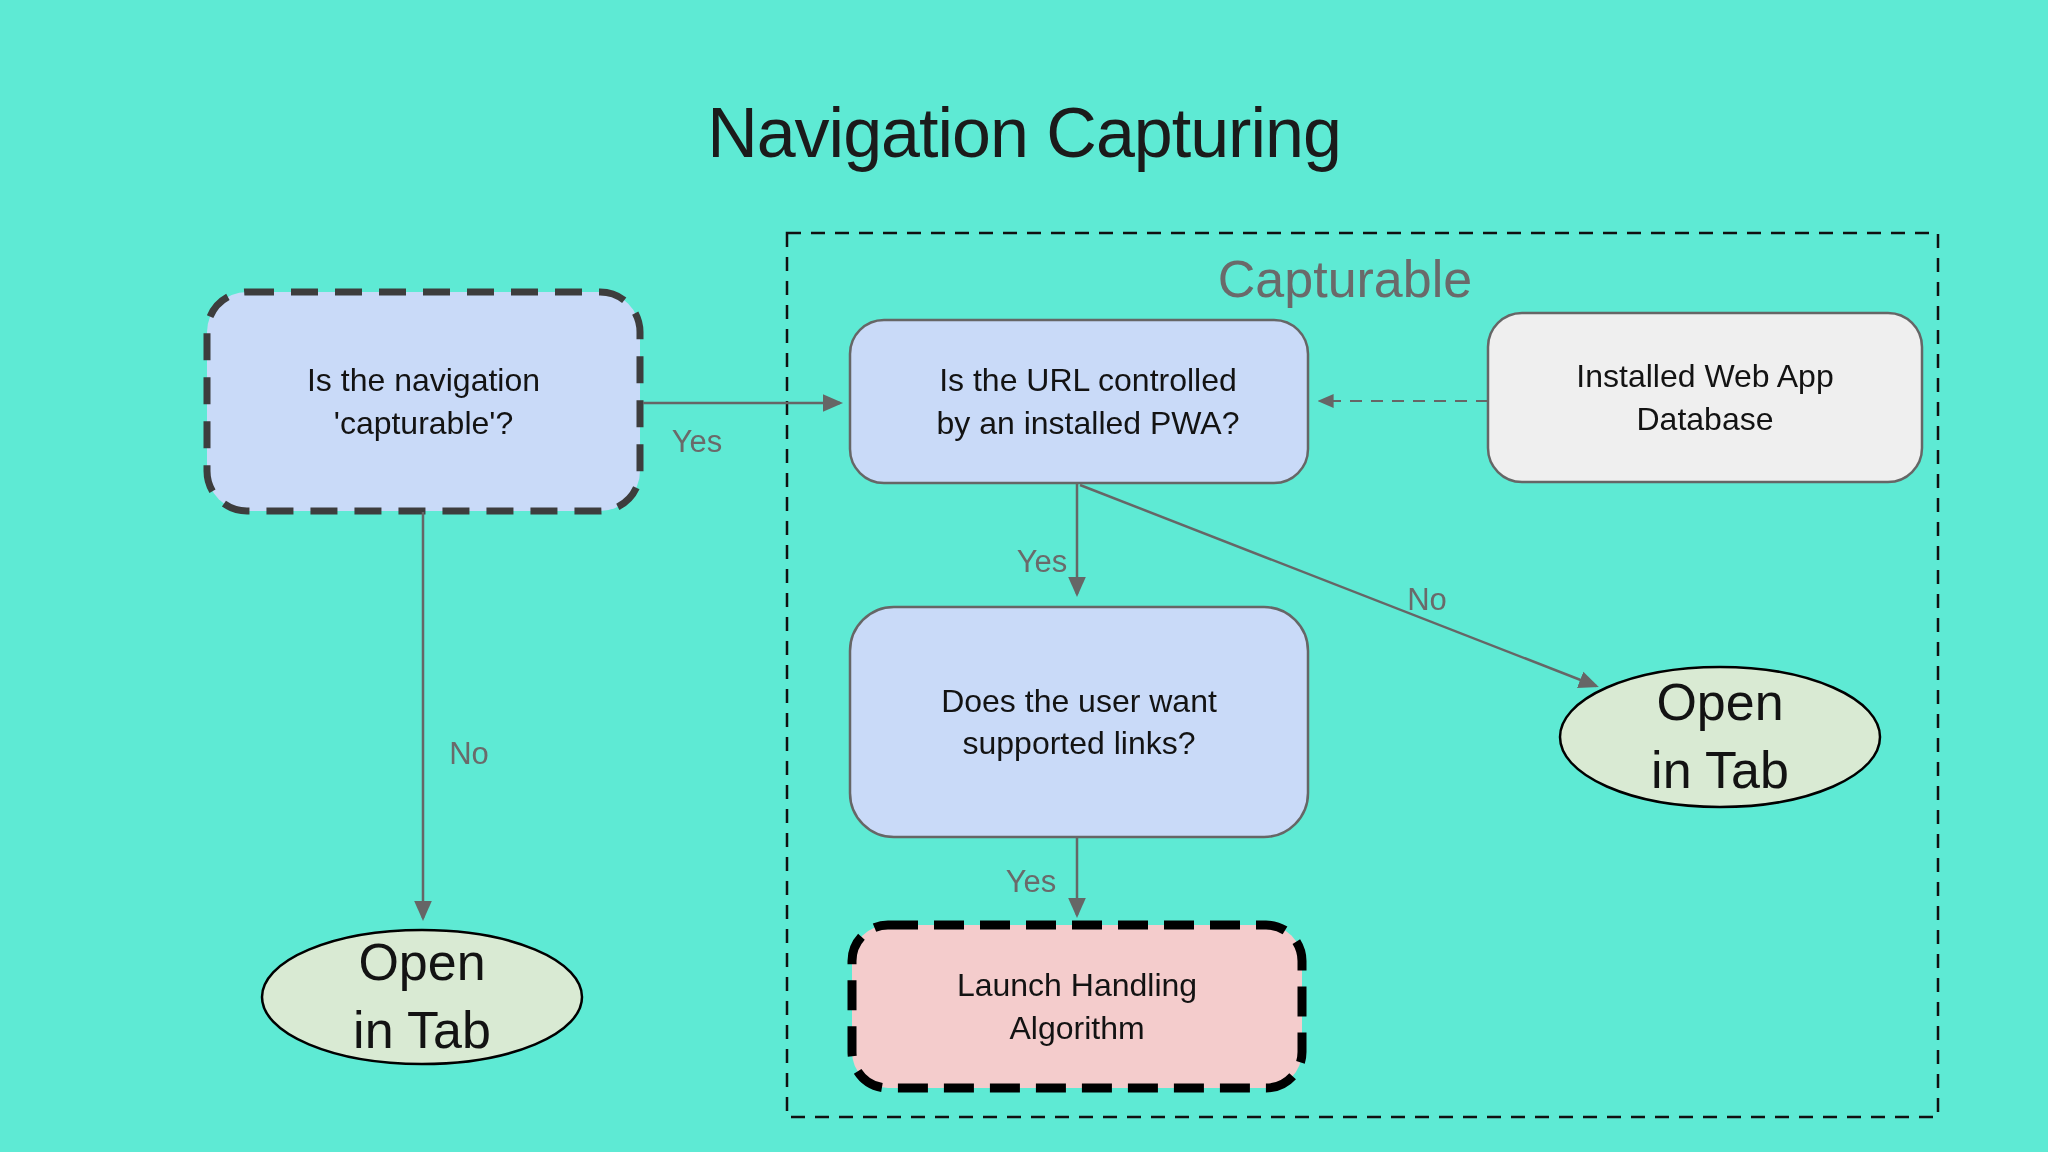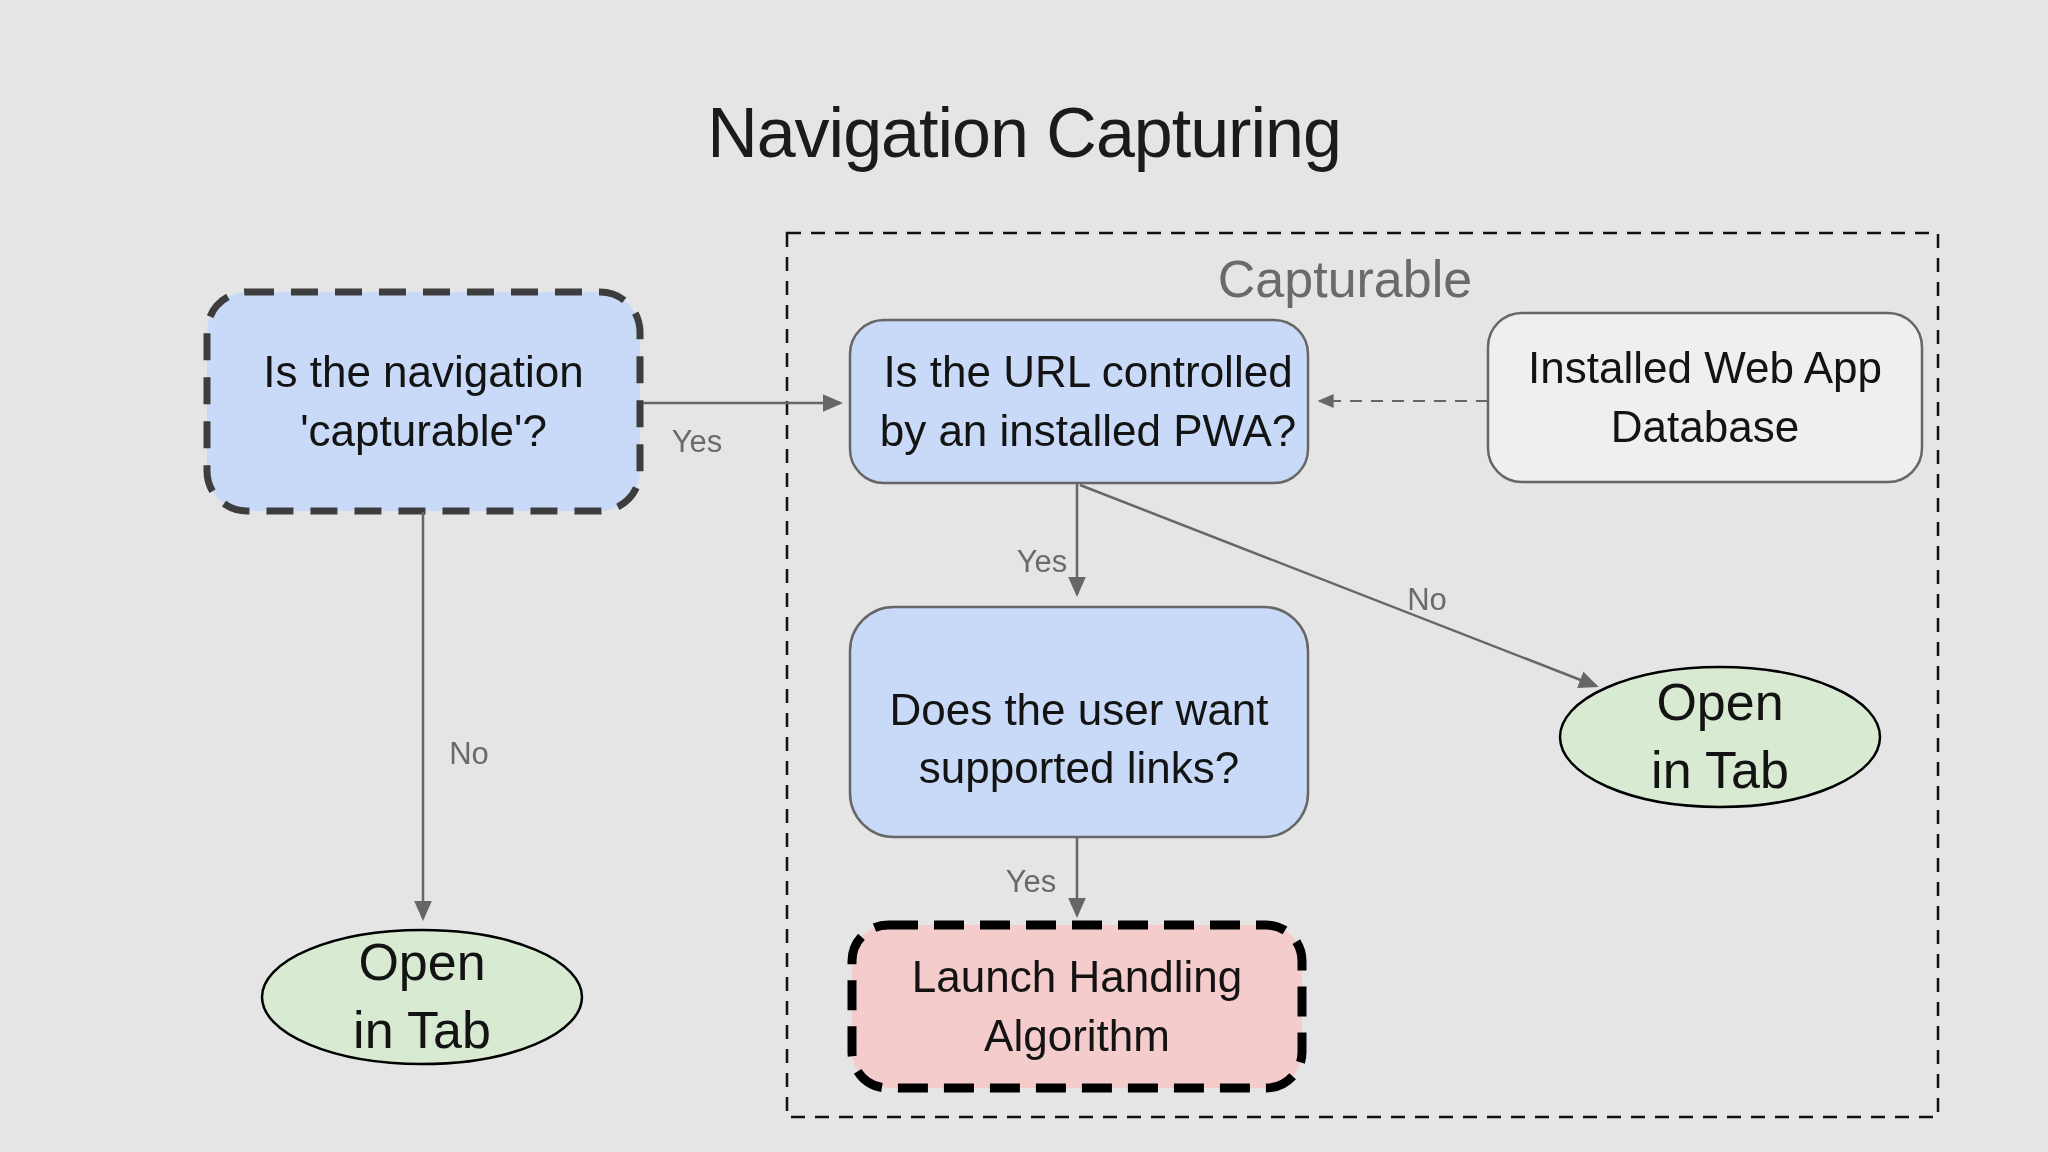--- a/index.html
+++ b/index.html
@@ -1,20 +1,20 @@
 <!DOCTYPE html>
 <html><head>
 <meta charset="utf-8">
 <style>
   html, body { margin: 0; padding: 0; background: #ffffff; }
   #canvas {
     position: relative;
     width: 2048px;
     height: 1152px;
-    background: #e5e5e5;
+    background: #5eead4;
     overflow: hidden;
     font-family: "Liberation Sans", sans-serif;
   }
   #shapes {
     position: absolute;
     left: 0; top: 0;
     width: 2048px; height: 1152px;
   }
   .title {
     position: absolute;
@@ -35,21 +35,21 @@
     color: #6a6a6a;
     white-space: nowrap;
   }
   .node-text {
     position: absolute;
     display: flex;
     flex-direction: column;
     align-items: center;
     justify-content: center;
     text-align: center;
-    font-size: 44px;
+    font-size: 32px;
     line-height: 1.32;
     color: #131313;
   }
   .node-text.small { font-size: 52px; line-height: 1.3; }
   .node-line { white-space: nowrap; }
   .edge-label {
     position: absolute;
     width: 100px; height: 40px;
     display: flex; align-items: center; justify-content: center;
     font-size: 31px;
@@ -110,21 +110,21 @@
   <div class="node-text" style="left:850px; top:320px; width:458px; height:163px;padding-left:9px;">
     <div class="node-line">Is the URL controlled</div>
     <div class="node-line">by an installed PWA?</div>
   </div>
 
   <div class="node-text" style="left:1488px; top:313px; width:434px; height:169px;">
     <div class="node-line">Installed Web App</div>
     <div class="node-line">Database</div>
   </div>
 
-  <div class="node-text" style="left:850px; top:624px; width:458px; height:230px;">
+  <div class="node-text" style="left:850px; top:607px; width:458px; height:230px;">
     <div class="node-line">Does the user want</div>
     <div class="node-line">supported links?</div>
   </div>
 
   <div class="node-text" style="left:852px; top:925px; width:450px; height:163px;align-items:center;">
     <div class="node-line">Launch Handling</div>
     <div class="node-line">Algorithm</div>
   </div>
 
   <div class="node-text small" style="left:262px; top:930px; width:320px; height:134px;">

